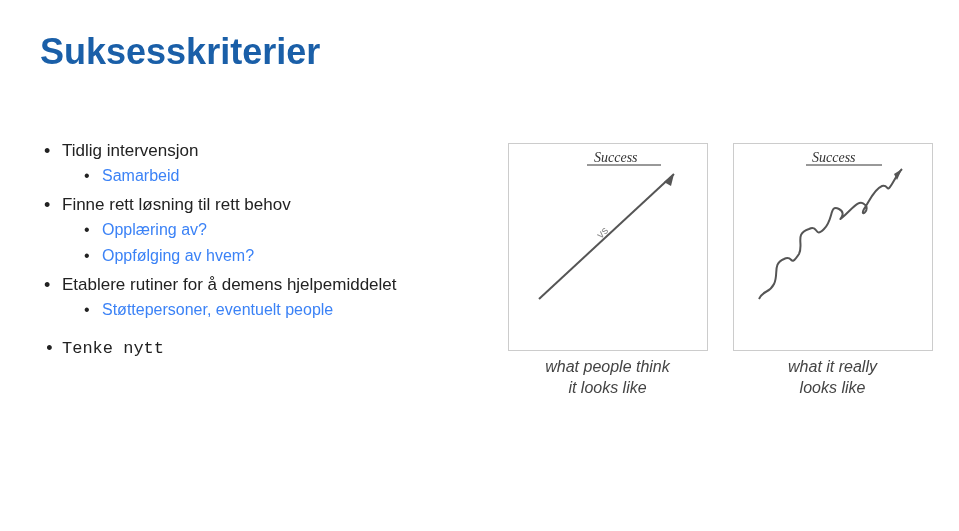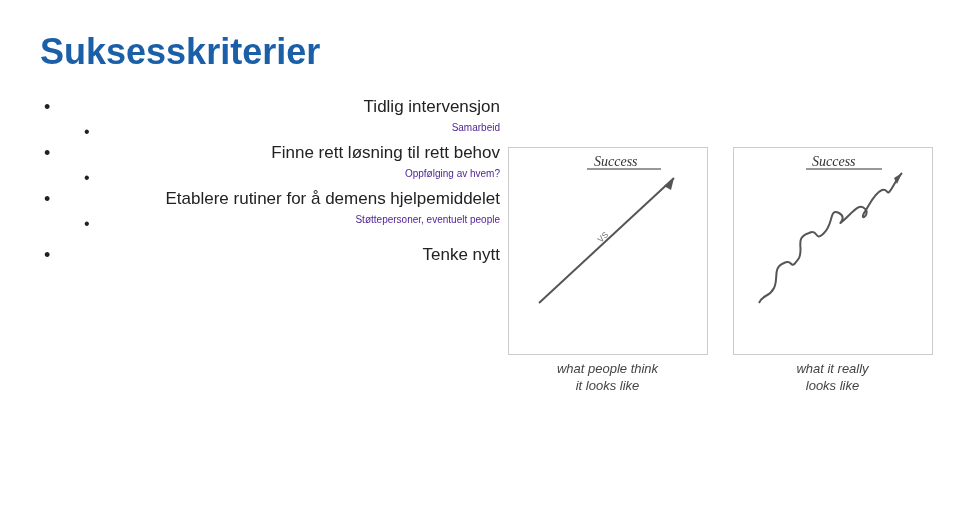--- a/index.html
+++ b/index.html
@@ -21,20 +21,21 @@
       padding: 30px 40px 30px 40px;
       display: flex;
       flex-direction: row;
     }
 
     .left-content {
       flex: 0 0 460px;
       display: flex;
       flex-direction: column;
       justify-content: flex-start;
+      gap: 44px;
     }
 
     .right-content {
       flex: 1;
       display: flex;
       flex-direction: row;
       align-items: center;
       justify-content: center;
       gap: 10px;
       padding-top: 10px;
@@ -45,21 +46,20 @@
       font-weight: bold;
       color: #1a5fa8;
       margin-bottom: 22px;
       line-height: 1.2;
     }
 
     .bullet-list {
       list-style: none;
       padding: 0;
       margin: 0;
-      text-align: right;
     }
 
     .bullet-list li {
       position: relative;
       padding-left: 22px;
       margin-bottom: 6px;
       font-size: 17px;
       color: #222;
       line-height: 1.4;
     }
@@ -75,22 +75,22 @@
 
     .bullet-list .sub-list {
       list-style: none;
       padding: 0;
       margin: 2px 0 2px 0;
     }
 
     .bullet-list .sub-list li {
       padding-left: 22px;
       margin-bottom: 3px;
-      font-size: 10px;
-      color: #4c1d95;
+      font-size: 16px;
+      color: #3b82f6;
     }
 
     .bullet-list .sub-list li::before {
       content: '•';
       position: absolute;
       left: 4px;
       top: 0;
       font-size: 16px;
       color: #222;
     }
@@ -118,21 +118,21 @@
       background: #fff;
       display: flex;
       flex-direction: column;
       align-items: center;
       justify-content: flex-end;
       position: relative;
       overflow: hidden;
     }
 
     .diagram-label {
-      font-size: 13px;
+      font-size: 16px;
       color: #444;
       text-align: center;
       margin-top: 6px;
       font-style: italic;
       line-height: 1.3;
     }
   </style>
 </head>
 <body>
 
@@ -148,35 +148,38 @@
           <li class="level2">
             <span>Samarbeid</span>
           </li>
         </ul>
       </li>
 
       <li class="level1">
         <span>Finne rett løsning til rett behov</span>
         <ul class="sub-list">
           <li class="level2">
+            <span>Opplæring av?</span>
+          </li>
+          <li class="level2">
             <span>Oppfølging  av hvem?</span>
           </li>
         </ul>
       </li>
 
       <li class="level1">
         <span>Etablere rutiner for å demens hjelpemiddelet</span>
         <ul class="sub-list">
           <li class="level2">
             <span>Støttepersoner, eventuelt people</span>
           </li>
         </ul>
       </li>
 
-      <li class="level1" style="margin-top:16px;">
+      <li class="level1" style="margin-top:16px;font-family:Liberation Mono, monospace;">
         <span>Tenke nytt</span>
       </li>
     </ul>
   </div>
 
   <div class="right-content">
 
     <div class="diagram-box">
       <div class="diagram-img">
         <svg width="200" height="170" viewBox="0 0 200 170" style="position:absolute;top:0;left:0;">

